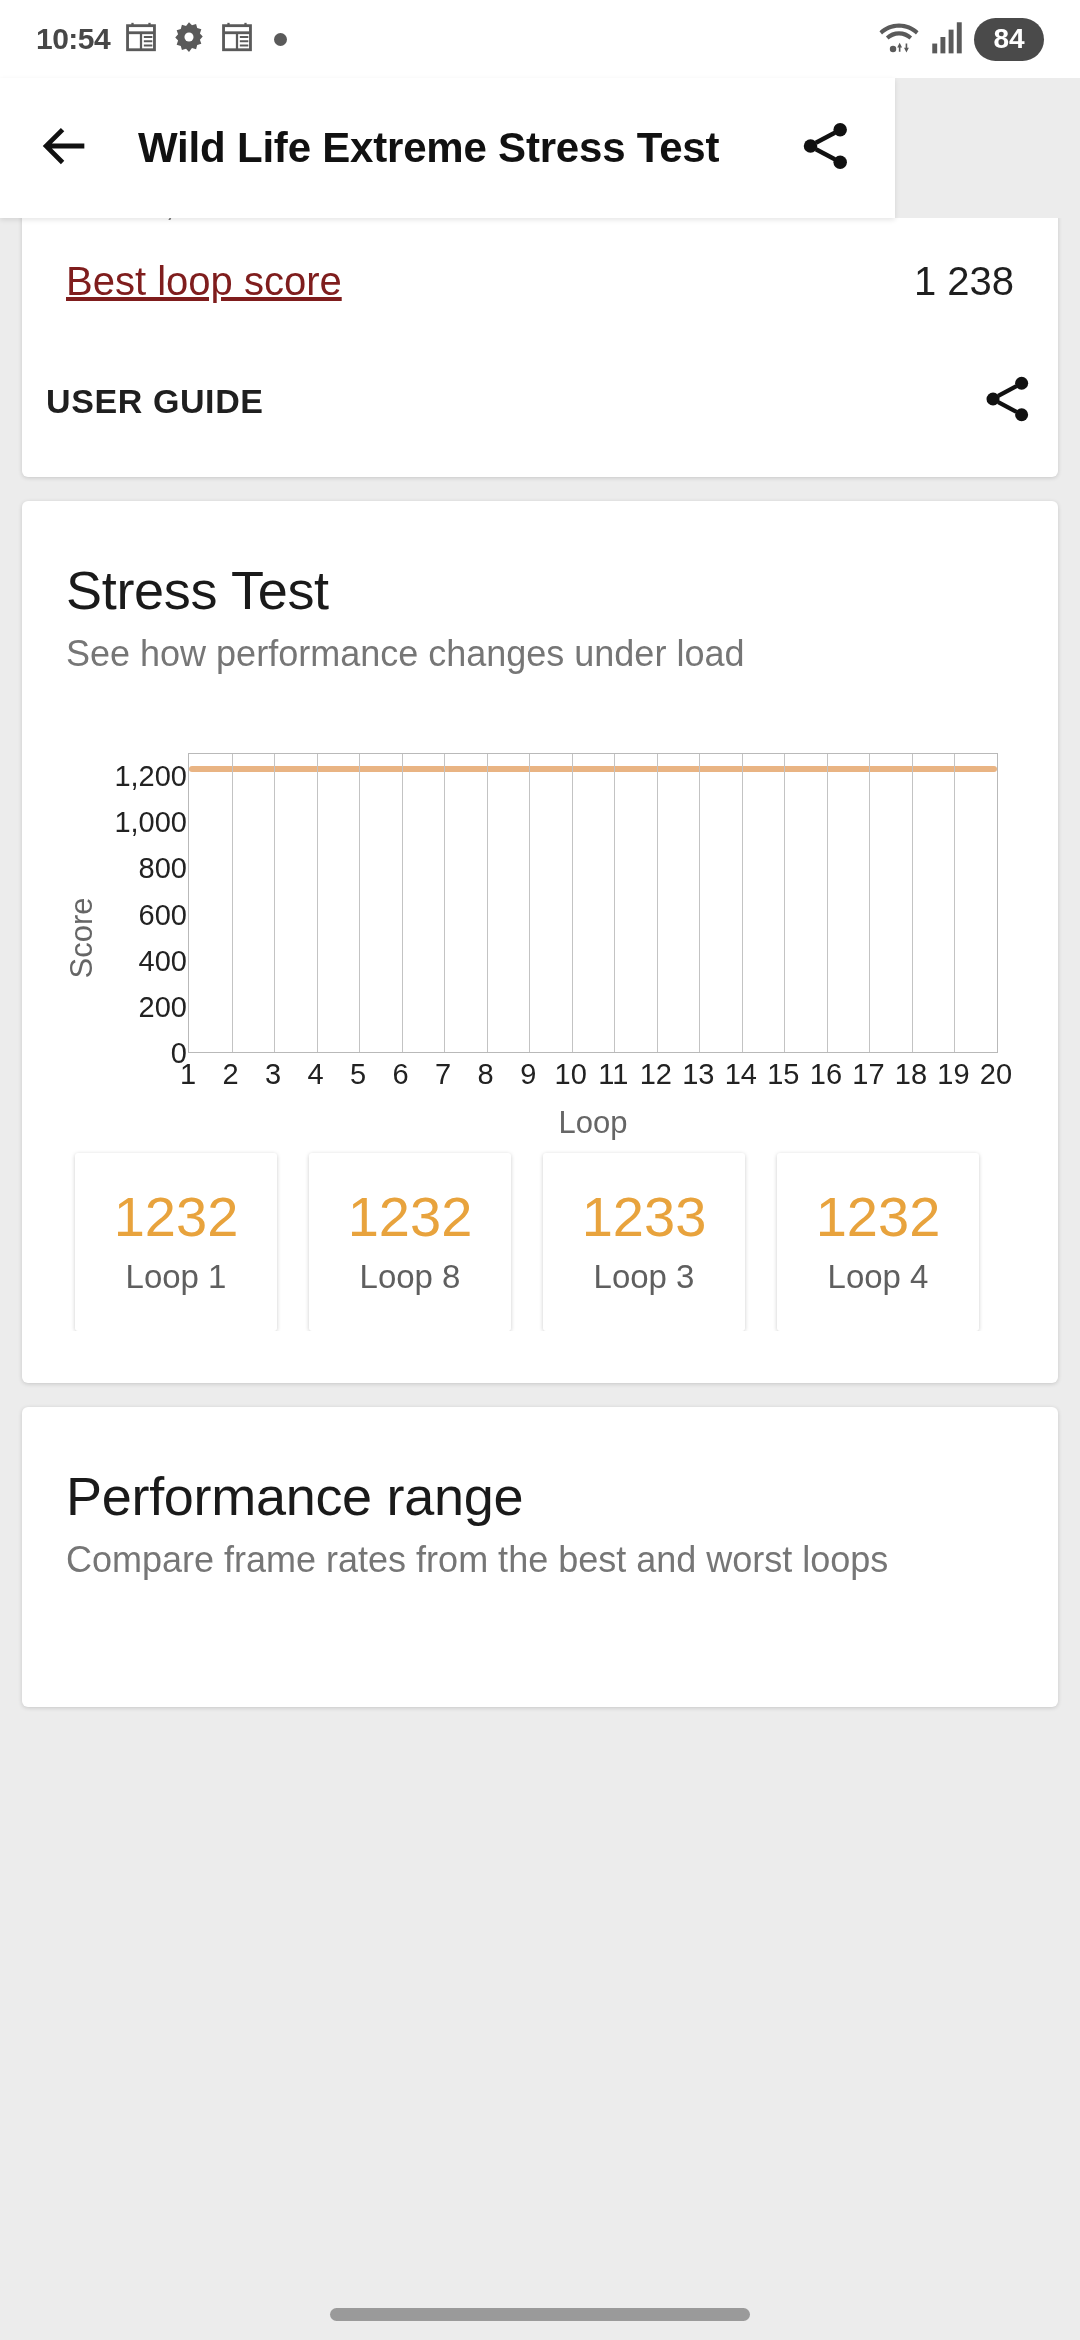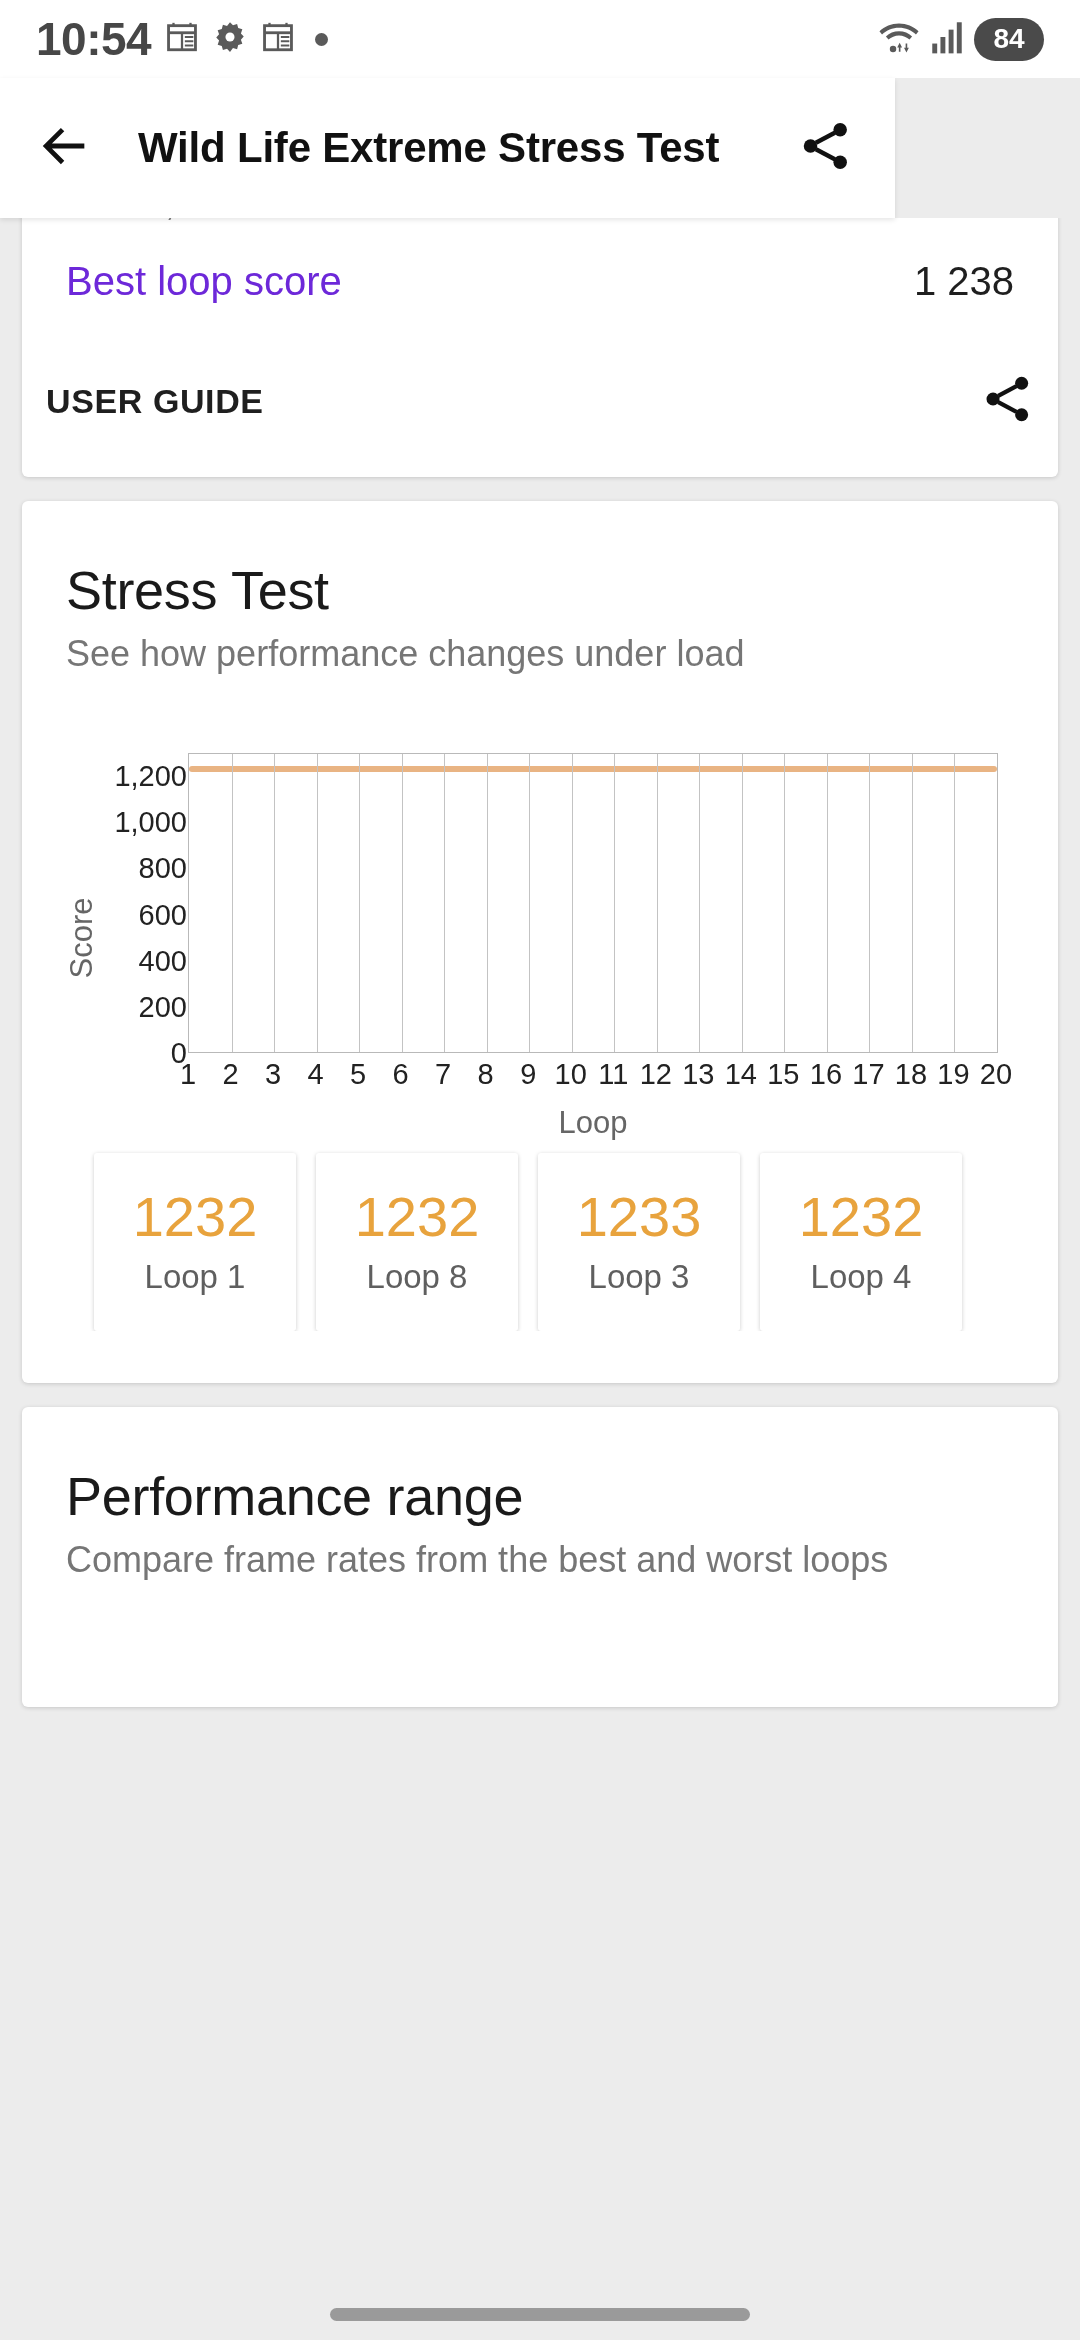--- a/index.html
+++ b/index.html
@@ -12,21 +12,21 @@
   .screen { position: relative; width: 1080px; height: 2340px; background: #ececec; }
 
   
   .statusbar {
     position: absolute; top: 0; left: 0; width: 1080px; height: 78px;
     background: #ffffff;
     display: flex; align-items: center; justify-content: space-between;
     padding: 0 36px;
   }
   .sb-left { display: flex; align-items: center; gap: 14px; }
-  .sb-time { font-size: 46px; font-weight: 700; color: #474747; letter-spacing: -0.5px; text-align: center; }
+  .sb-time { font-size: 30px; font-weight: 700; color: #474747; letter-spacing: -0.5px; text-align: center; }
   .sb-right { display: flex; align-items: center; gap: 10px; }
   .batt {
     background: #4a4a4a; color: #ffffff; border-radius: 22px;
     font-size: 28px; font-weight: 700; padding: 3px 15px 5px 15px;
     min-width: 70px; text-align: center; line-height: 1.25;
   }
   .dot { width: 13px; height: 13px; border-radius: 50%; background: #5a5a5a; display:inline-block; margin-left: 6px;}
 
   
   .appbar {
@@ -54,21 +54,21 @@
   
   .card-summary { margin-top: -36px; padding: 0 0 10px 0; }
   .date-line {
     font-size: 32px; color: #7b7b7b; padding: 0 44px; height: 46px;
     overflow: hidden; line-height: 46px;
   }
   .srow {
     display: flex; align-items: center; justify-content: space-between;
     padding: 0 44px; height: 107px;
   }
-  .srow-label { font-size: 40px; color: #6d28d9; }
+  .srow-label { font-size: 40px; color: #7f1d1d; text-decoration: underline; }
   .srow-value { font-size: 40px; color: #1f1f1f; }
   .guide-row {
     display: flex; align-items: center; justify-content: space-between;
     padding: 0 24px; height: 132px;
   }
   .guide-label { font-size: 34px; font-weight: 700; color: #1f1f1f; letter-spacing: 0.6px; }
 
   
   .card-stress { padding: 58px 0 52px 0; }
   .sec-title { font-size: 54px; color: #1a1a1a; padding: 0 44px; letter-spacing: -0.3px; }
@@ -102,21 +102,21 @@
     position: absolute; font-size: 29px; color: #222222;
     transform: translateX(-50%); white-space: nowrap; top: 0;
   }
   .chart-xlabel {
     position: absolute; left: 166px; width: 810px; top: 352px;
     text-align: center; font-size: 31px; color: #666666;
   }
 
   
   .loops {
-    display: flex; gap: 20px; padding: 30px 0 0 72px; overflow: hidden;
+    display: flex; gap: 32px; padding: 30px 0 0 53px; overflow: hidden;
   }
   .loop-tile {
     flex: 0 0 auto; width: 202px; height: 178px;
     background: #ffffff; border-radius: 3px;
     box-shadow: 0 1px 4px rgba(0,0,0,0.20);
     display: flex; flex-direction: column; align-items: center; justify-content: center;
   }
   .loop-score { font-size: 56px; color: #e8a33d; line-height: 1.05; }
   .loop-name { font-size: 33px; color: #5f5f5f; margin-top: 12px; }
 

